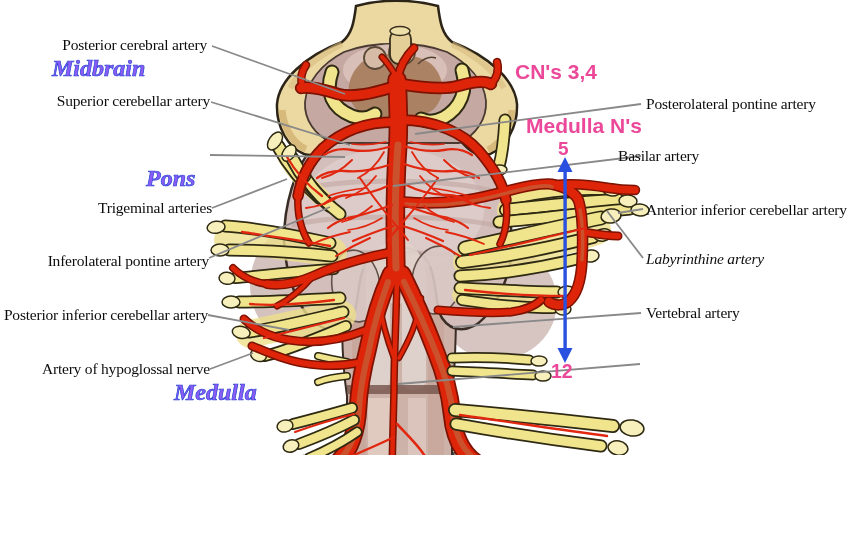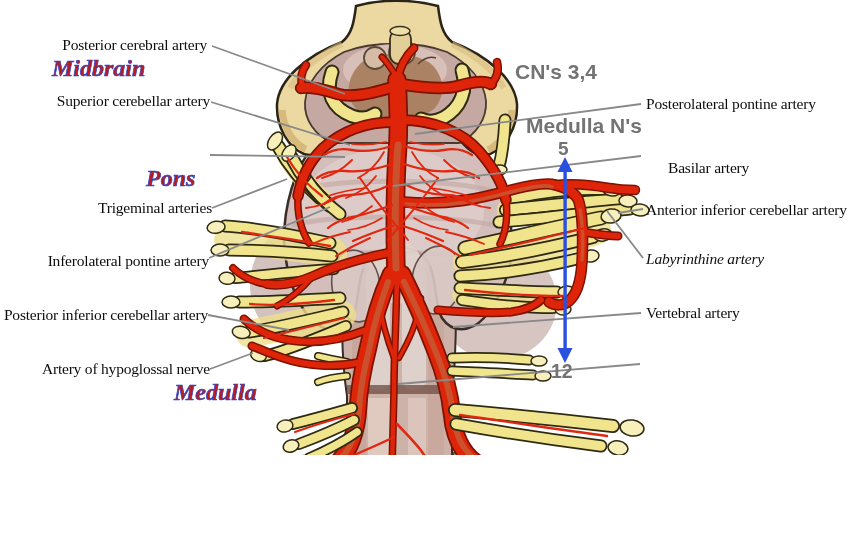--- a/index.html
+++ b/index.html
@@ -2,23 +2,23 @@
 <html><head>
 <meta charset="utf-8">
 <style>
 html,body{margin:0;padding:0;background:#fff;}
 #wrap{position:relative;width:850px;height:455px;background:#ffffff;overflow:hidden;
   font-family:"Liberation Serif",serif;}
 svg{position:absolute;left:0;top:0;}
 .lbl{position:absolute;font-size:15.5px;color:#0d0d0d;white-space:nowrap;line-height:20px;letter-spacing:-0.2px;}
 .ll{text-align:right;}
 .scr{position:absolute;font-family:"Liberation Serif",serif;font-weight:bold;font-style:italic;
-  color:#b91c1c;white-space:nowrap;-webkit-text-stroke:0.7px #2a46d4;}
+  color:#8b5cf6;white-space:nowrap;-webkit-text-stroke:0.7px #2a46d4;}
 .bs{position:absolute;font-family:"Liberation Sans",sans-serif;font-weight:bold;
-  color:#737373;white-space:nowrap;}
+  color:#ec4899;white-space:nowrap;}
 </style>
 </head>
 <body>
 <div id="wrap">
 <svg width="850" height="553" viewBox="0 0 850 553">
 <defs></defs>
 
 <g id="body">
 
 <ellipse cx="306" cy="285" rx="56" ry="62" fill="#d4c2be"></ellipse>
@@ -331,21 +331,21 @@
 </g>
 </svg>
 
 <div class="lbl ll" style="right:643px;top:35px;">Posterior cerebral artery</div>
 <div class="lbl ll" style="right:640px;top:91px;">Superior cerebellar artery</div>
 <div class="lbl ll" style="right:641px;top:251px;">Inferolateral pontine artery</div>
 <div class="lbl ll" style="right:638px;top:198px;">Trigeminal arteries</div>
 <div class="lbl ll" style="right:642px;top:305px;">Posterior inferior cerebellar artery</div>
 <div class="lbl ll" style="right:640px;top:359px;">Artery of hypoglossal nerve</div>
 <div class="lbl" style="left:646px;top:94px;">Posterolateral pontine artery</div>
-<div class="lbl" style="left:668px;top:146px;margin-top:12px;">Basilar artery</div>
+<div class="lbl" style="left:618px;top:146px;">Basilar artery</div>
 <div class="lbl" style="left:646px;top:200px;">Anterior inferior cerebellar artery</div>
 <div class="lbl" style="left:646px;top:249px;font-style:italic;">Labyrinthine artery</div>
 <div class="lbl" style="left:646px;top:303px;">Vertebral artery</div>
 <div class="scr" style="left:52px;top:55px;font-size:24px;">Midbrain</div>
 <div class="scr" style="left:146px;top:165px;font-size:24px;">Pons</div>
 <div class="scr" style="left:174px;top:379px;font-size:24px;">Medulla</div>
 <div class="bs" style="left:515px;top:60px;font-size:21px;">CN's 3,4</div>
 <div class="bs" style="left:526px;top:114px;font-size:21px;">Medulla N's</div>
 <div class="bs" style="left:558px;top:138px;font-size:19px;">5</div>
 <div class="bs" style="left:551px;top:360px;font-size:19.5px;">12</div>

